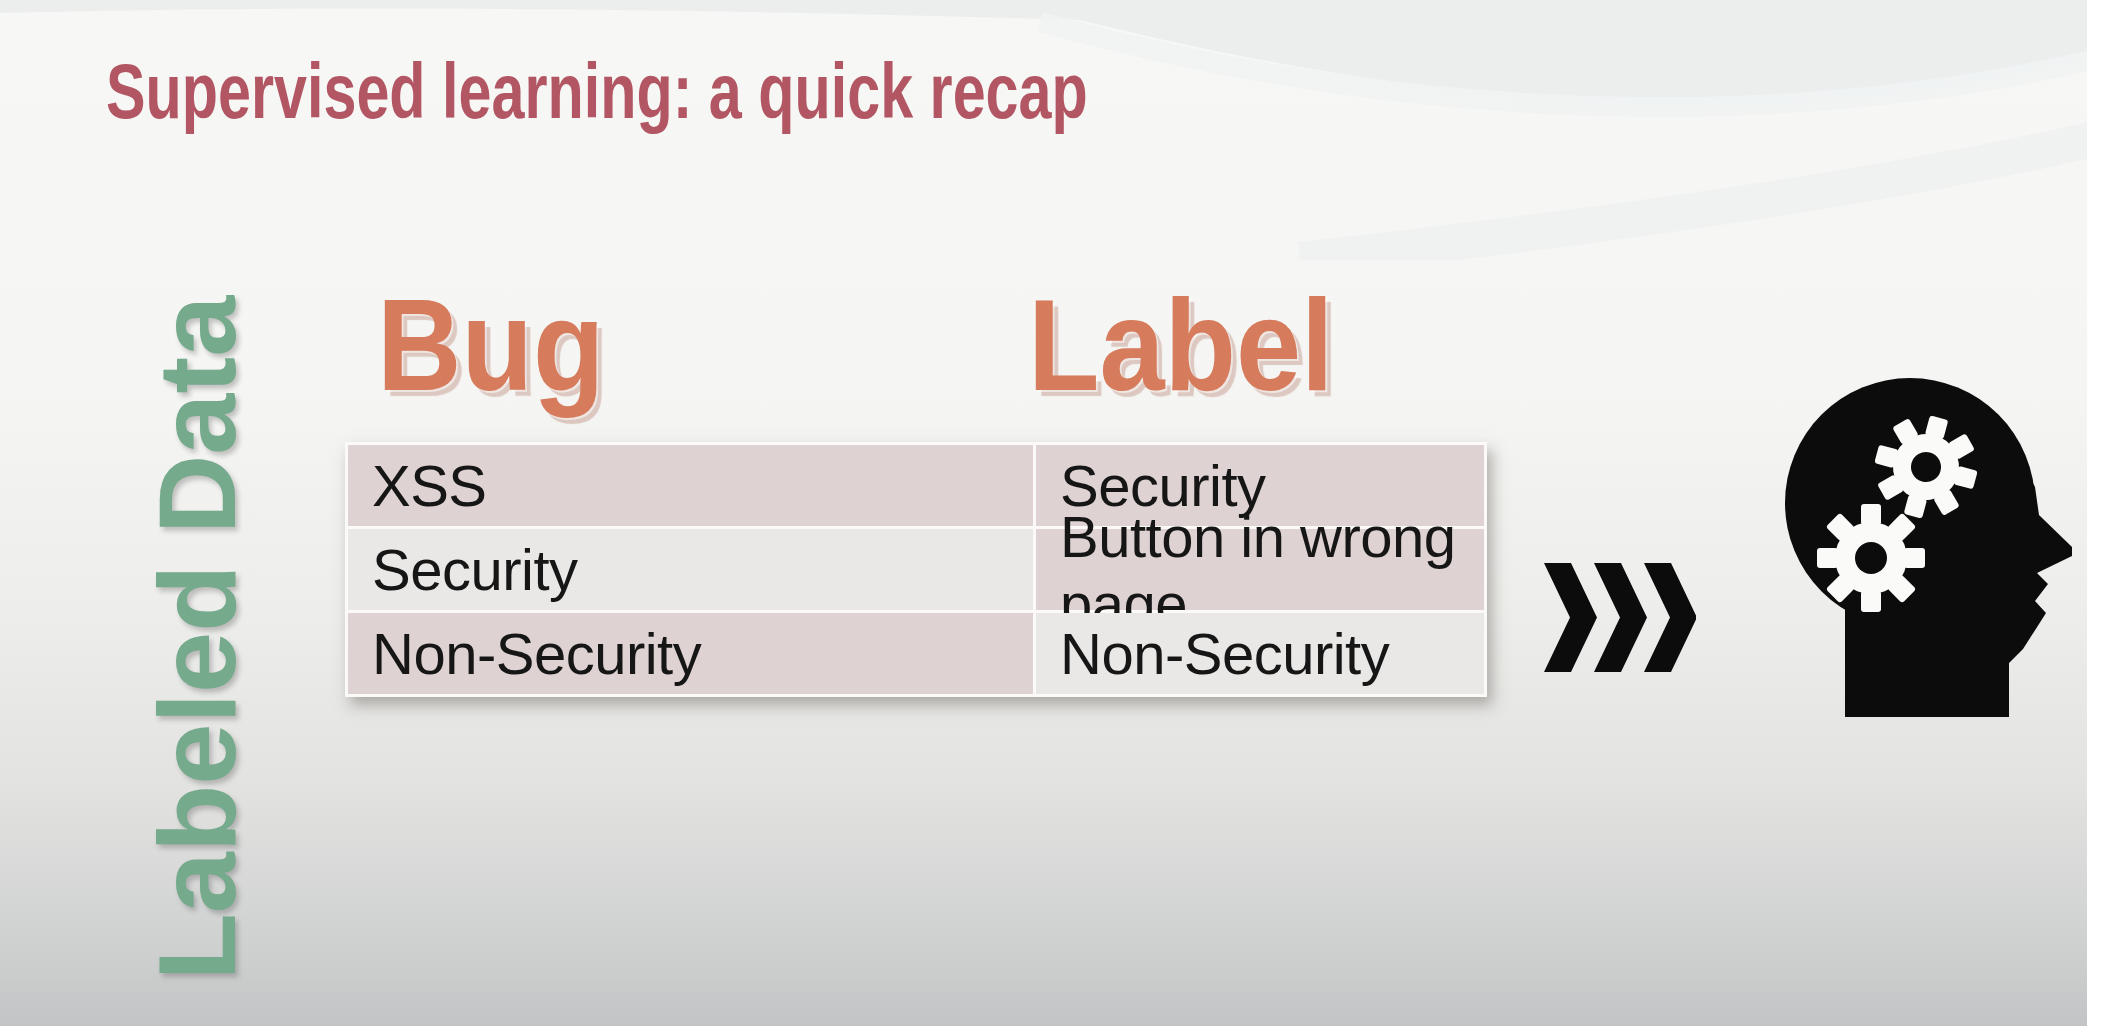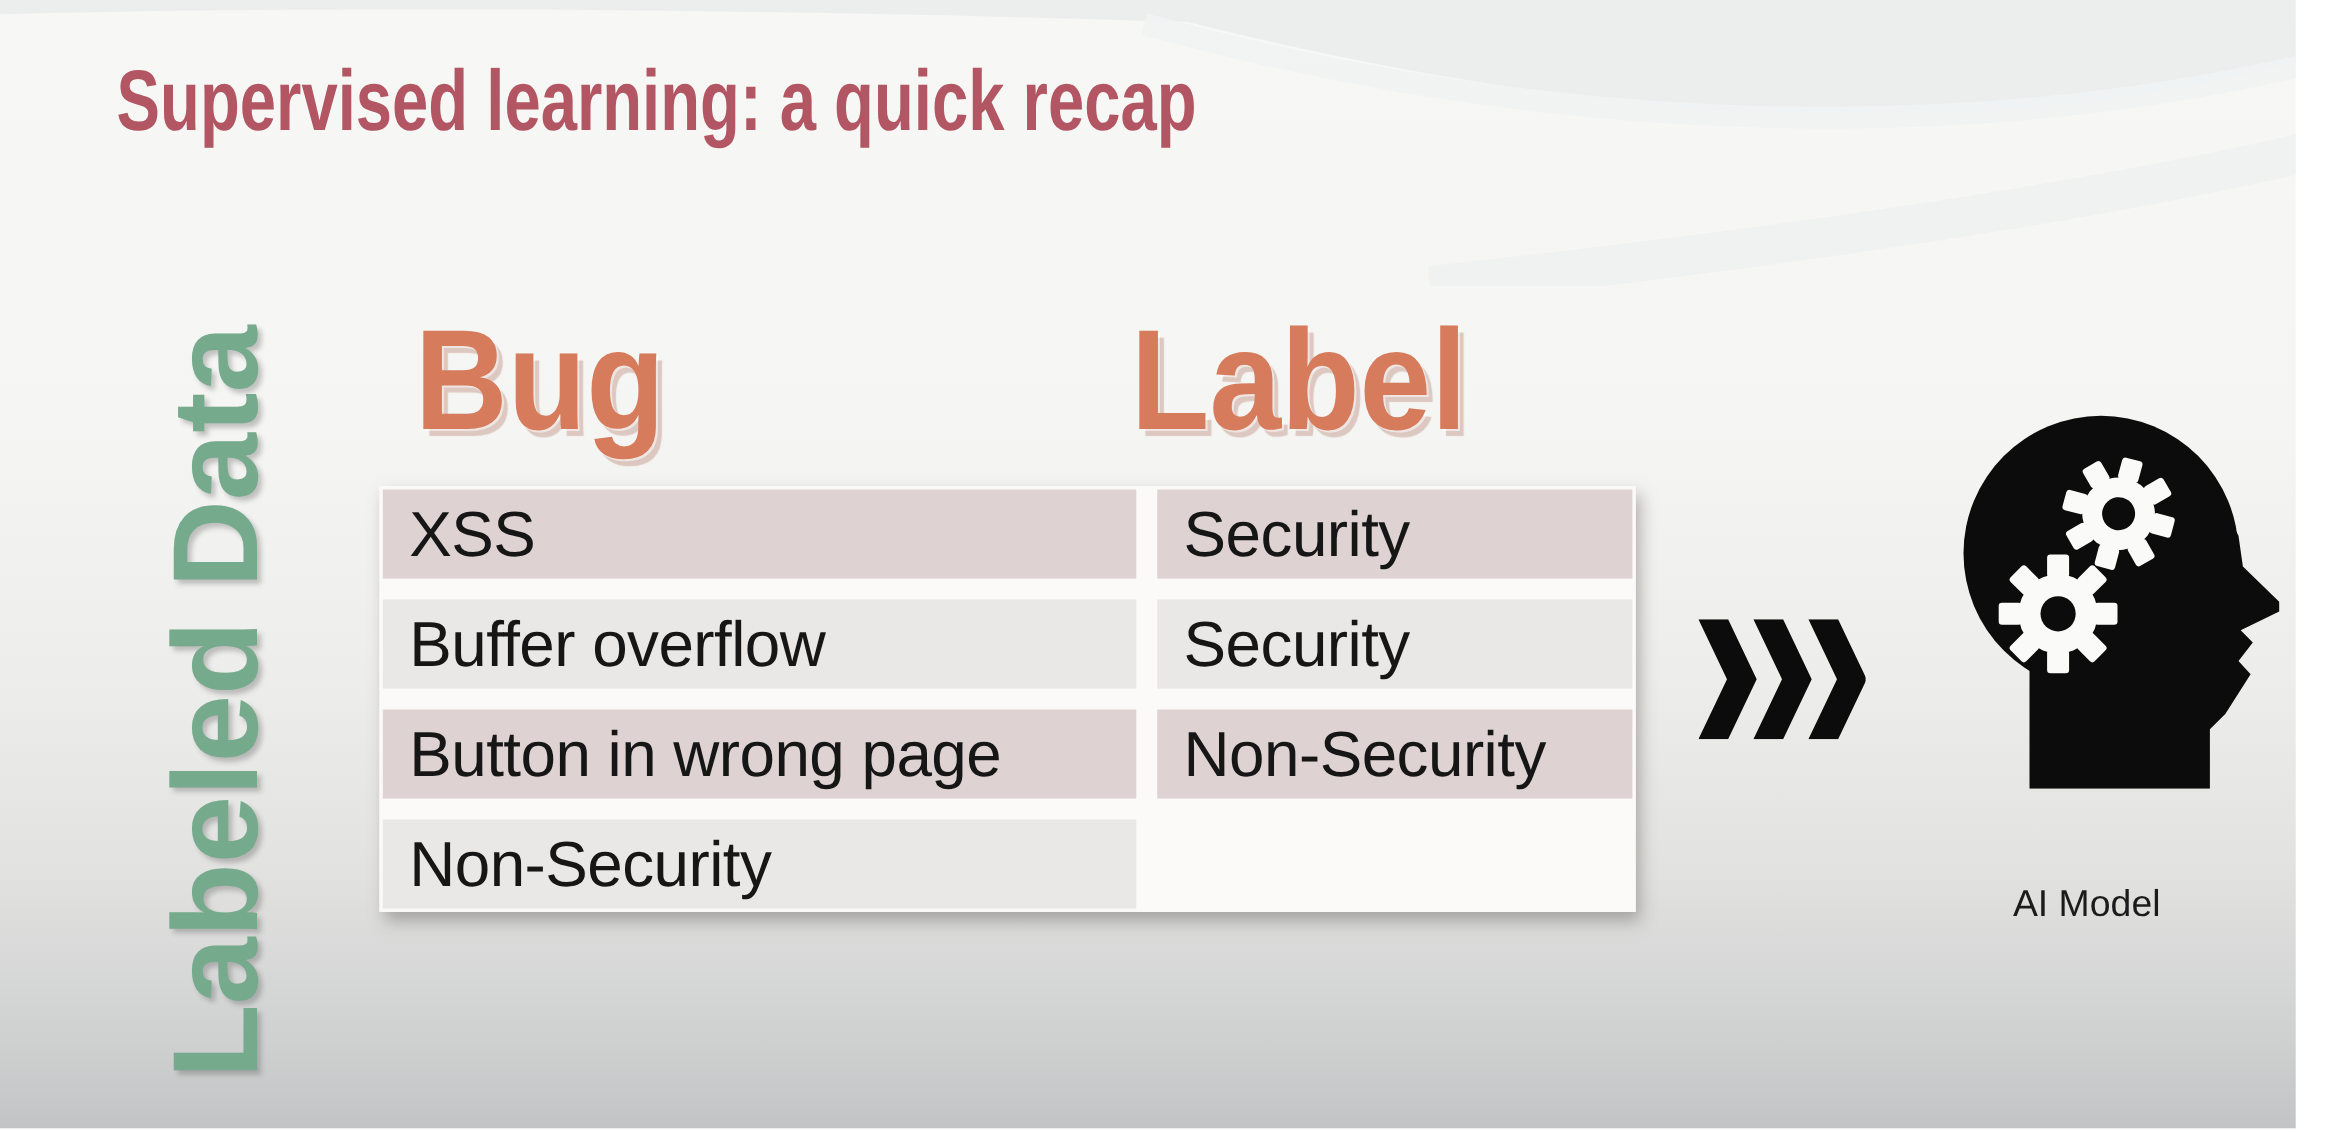--- a/index.html
+++ b/index.html
@@ -29,21 +29,21 @@
     position:absolute;line-height:1;white-space:nowrap;
     font-size:130px;font-weight:bold;color:#d67b5b;
     transform:scaleX(0.9);transform-origin:0 0;
     text-shadow:2px 2px 0 rgba(255,255,255,0.55), 6px 6px 1px rgba(170,110,90,0.33);
   }
   .col-header.bug{left:377px;top:280px;}
   .col-header.label{left:1028px;top:280px;}
 
   .data-table{
     position:absolute;left:345px;top:442px;width:1136px;box-sizing:content-box;
-    display:grid;grid-template-columns:685px 1fr;grid-auto-rows:81px;gap:19px;
+    display:grid;grid-template-columns:685px 1fr;grid-auto-rows:81px;gap:3px;
     background:#fbfaf9;border:3px solid #fbfaf9;
     box-shadow:5px 8px 14px rgba(110,105,100,0.5);
   }
   .cell{
     display:flex;align-items:center;padding-left:24px;
     font-size:58px;color:#161616;letter-spacing:-0.5px;
   }
   .row-odd{background:#ded3d2;}
   .row-even{background:#eae8e6;}
 
@@ -69,21 +69,20 @@
   <div class="title">Supervised learning: a quick recap</div>
 
   <div class="side-label">Labeled Data</div>
 
   <div class="col-header bug">Bug</div>
   <div class="col-header label">Label</div>
 
   <div class="data-table">
     <div class="cell row-odd">XSS</div>
     <div class="cell row-odd">Security</div>
-    <div class="cell row-even">Buffer overflow</div>
     <div class="cell row-even">Security</div>
     <div class="cell row-odd">Button in wrong page</div>
     <div class="cell row-odd">Non-Security</div>
     <div class="cell row-even">Non-Security</div>
   </div>
 
   <svg class="chevrons" width="152" height="109" viewBox="0 0 152 109">
     <g fill="#0c0c0c">
       <polygon points="0,0 27,0 53,54.5 27,109 0,109 26,54.5"></polygon>
       <polygon points="50,0 77,0 103,54.5 77,109 50,109 76,54.5"></polygon>
@@ -119,15 +118,14 @@
         <rect x="-10" y="-54" width="20" height="21" rx="3" transform="rotate(180)"></rect>
         <rect x="-10" y="-54" width="20" height="21" rx="3" transform="rotate(225)"></rect>
         <rect x="-10" y="-54" width="20" height="21" rx="3" transform="rotate(270)"></rect>
         <rect x="-10" y="-54" width="20" height="21" rx="3" transform="rotate(315)"></rect>
         <circle r="36"></circle>
       </g>
       <circle r="16" fill="#0c0c0c"></circle>
     </g>
   </svg>
 
-  <div class="ai-caption">AI Model</div>
 
 </div>
 
 </body></html>

